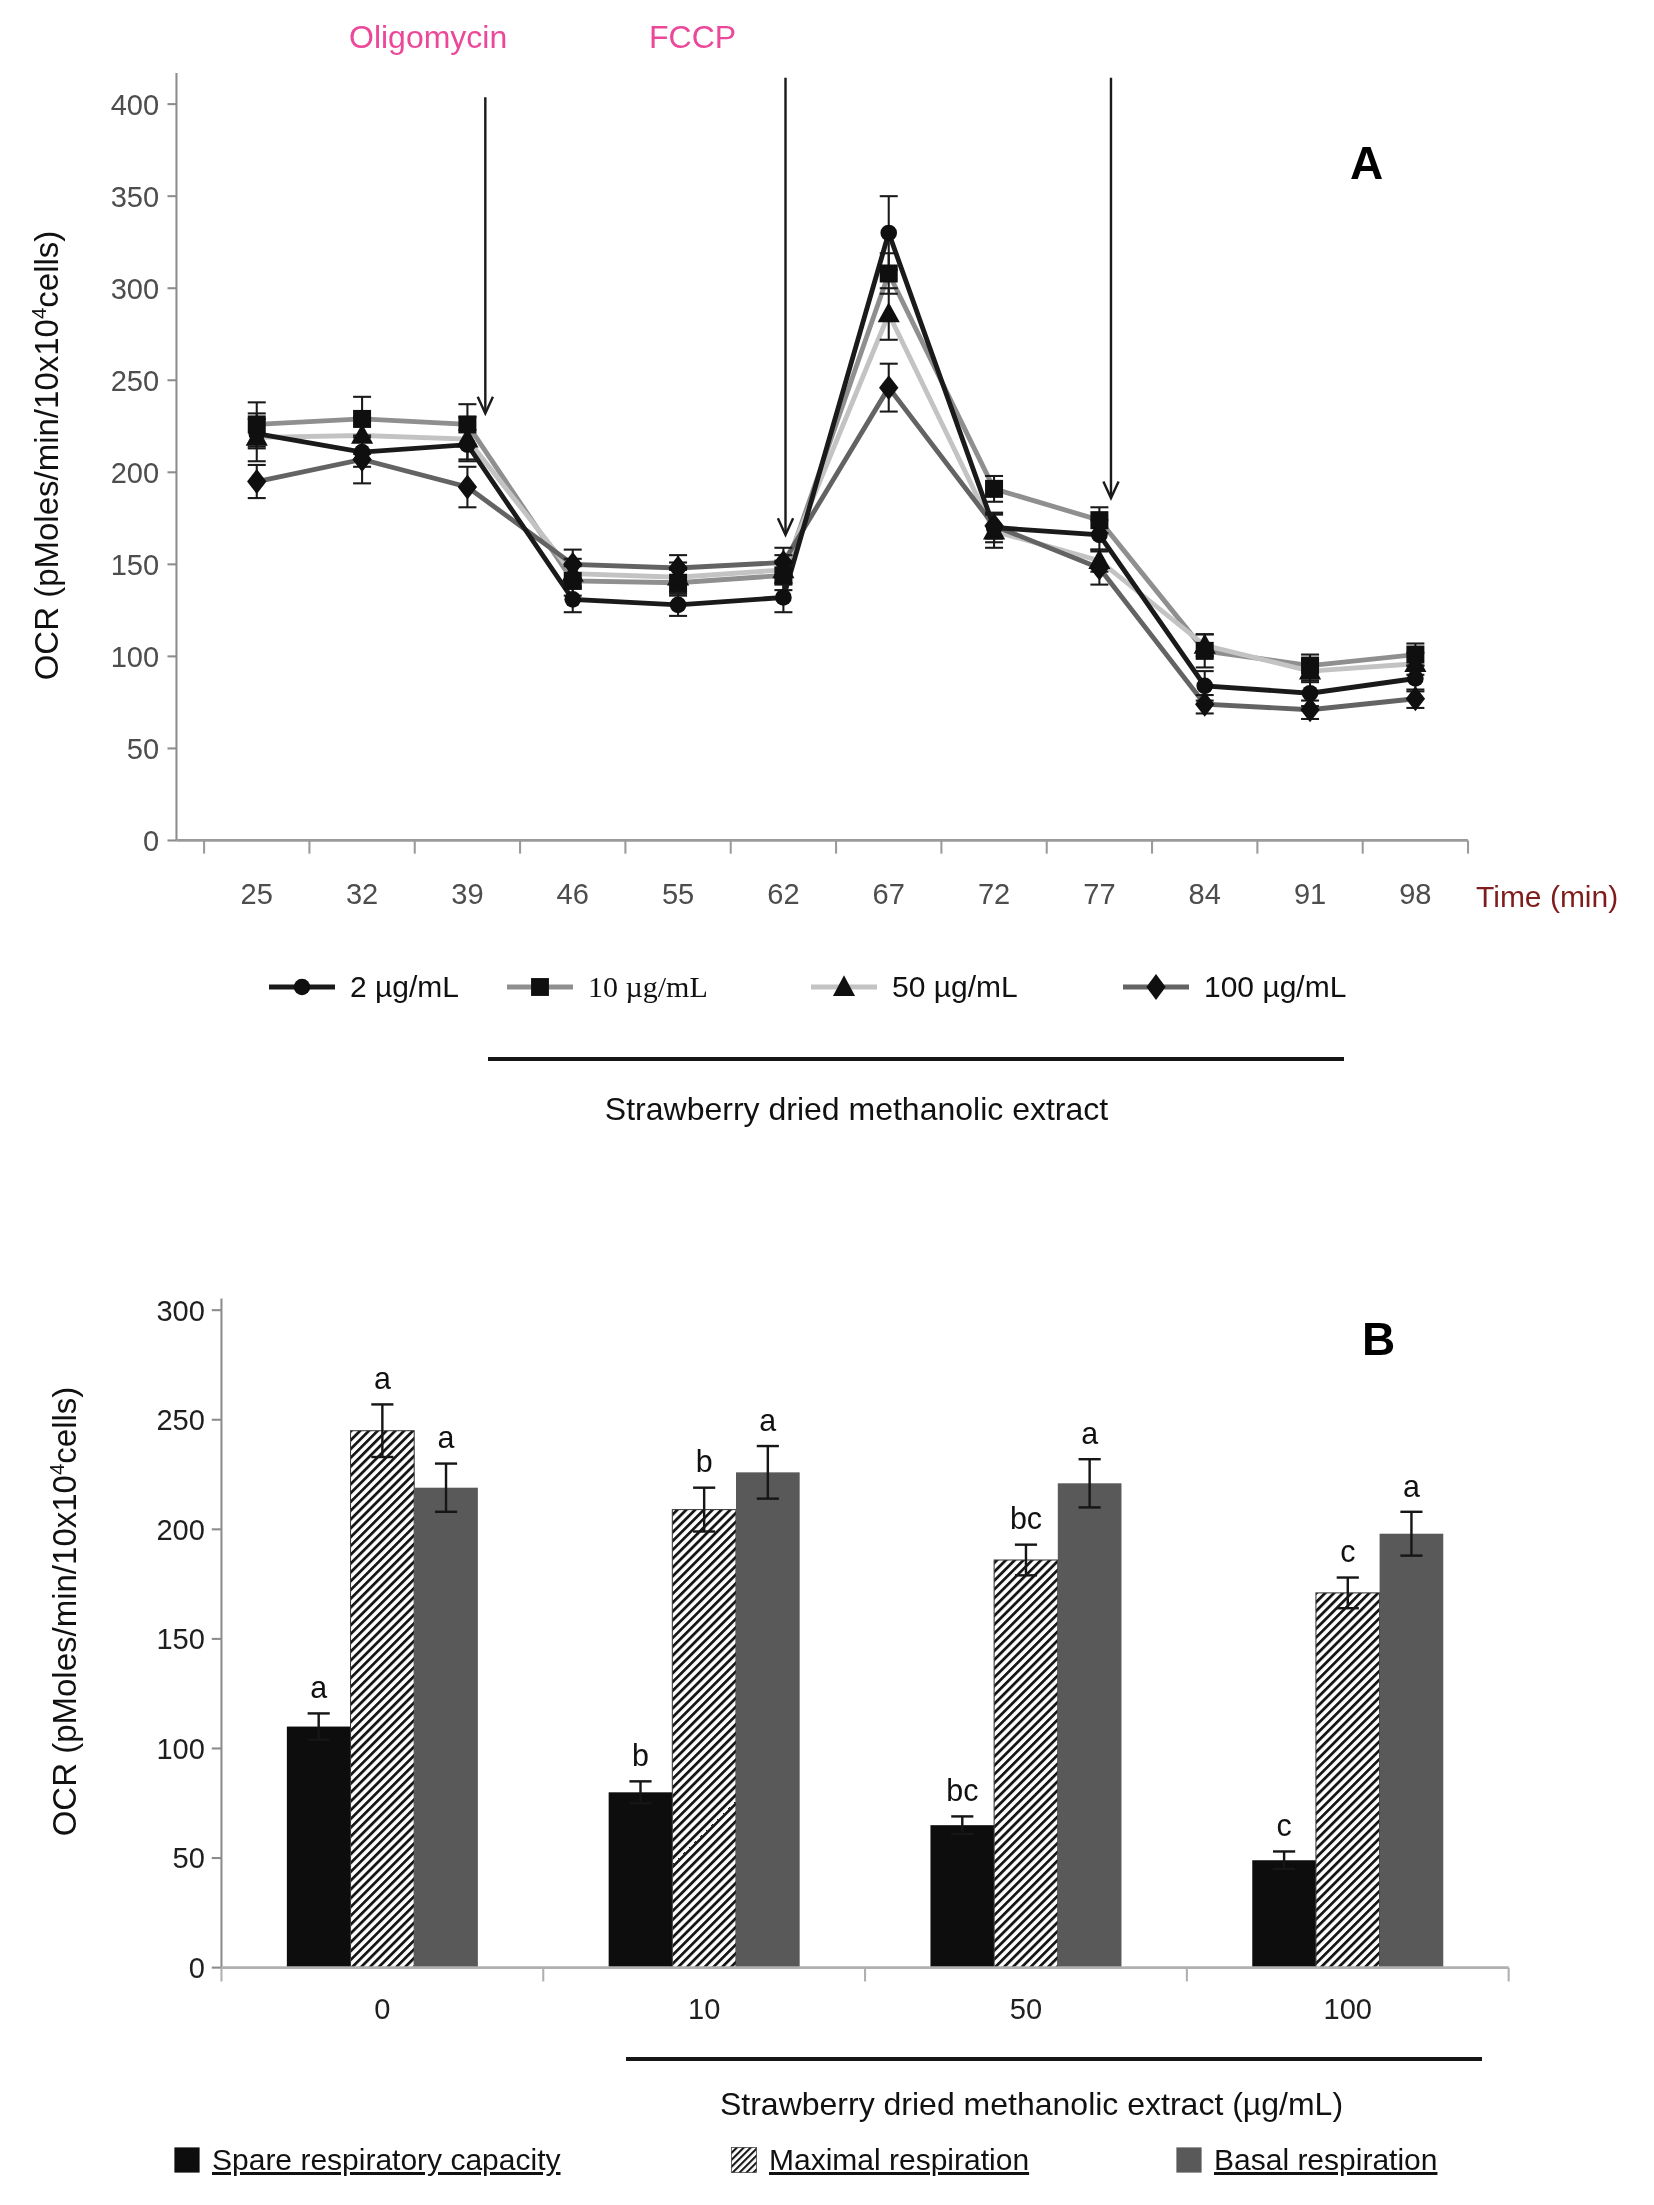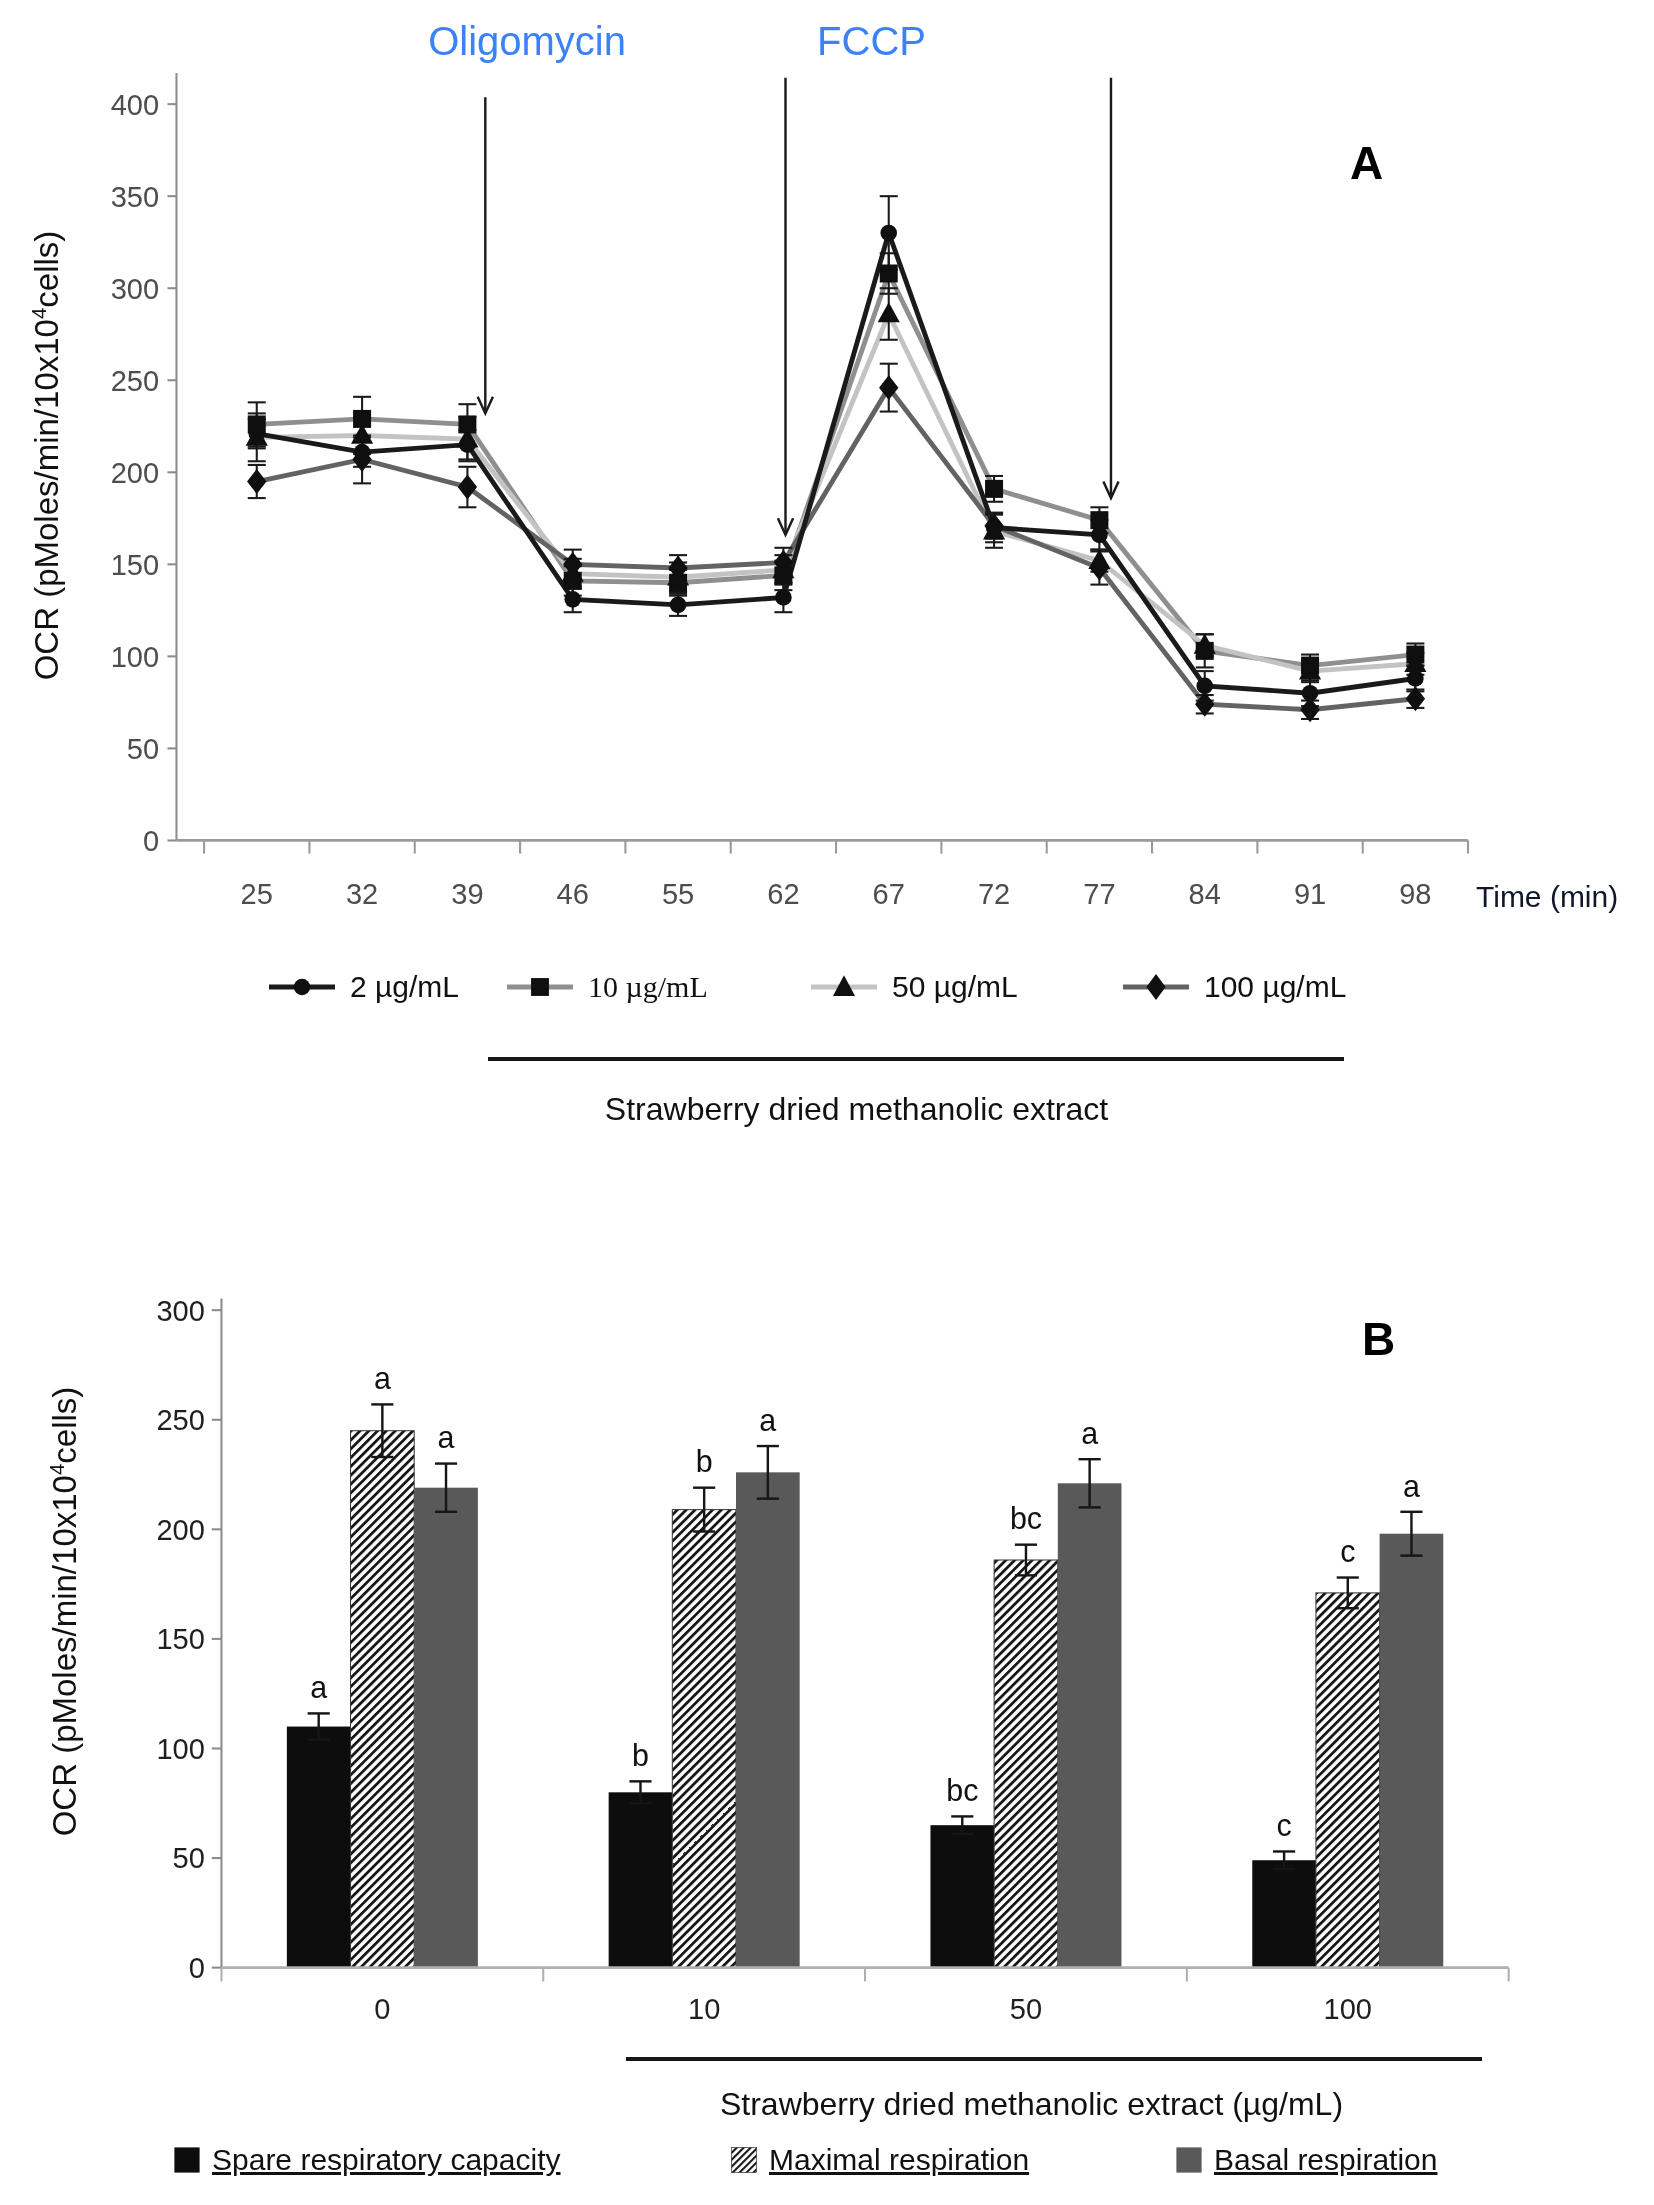--- a/index.html
+++ b/index.html
@@ -1,21 +1,21 @@
 <!DOCTYPE html>
 <html style="font-size:11px"><head>
 <meta charset="utf-8">
 <style>
   html,body{margin:0;padding:0;background:#fff;}
   body{font-family:"Liberation Sans", sans-serif;}
   .canvas{position:relative;width:1654px;height:2205px;background:#ffffff;overflow:hidden;}
   svg.chart{position:absolute;left:0;}
-  .arrow-label{position:absolute;font-size:40px;text-align:right;color:#3b82f6;letter-spacing:0px;}
+  .arrow-label{position:absolute;font-size:32px;text-align:left;color:#ec4899;letter-spacing:0px;}
   .panel-letter{position:absolute;font-size:46px;font-weight:bold;color:#000;}
-  .time-label{position:absolute;font-size:30px;color:#0f172a;}
+  .time-label{position:absolute;font-size:30px;color:#7f1d1d;}
   .ytitle{position:absolute;width:692px;text-align:center;font-size:33px;color:#111;transform:rotate(-90deg);}
   .ytitle sup{font-size:0.62em;vertical-align:super;}
   .legendA-item{position:absolute;display:flex;align-items:center;gap:15px;font-size:30px;color:#111;}
   .legendB-item{position:absolute;display:flex;align-items:center;gap:11px;font-size:30px;color:#111;text-decoration:underline;}
   .caption{position:absolute;text-align:center;font-size:32px;color:#111;}
   .hline{position:absolute;height:3.5px;background:#161616;}
 </style>
 </head>
 <body>
 

